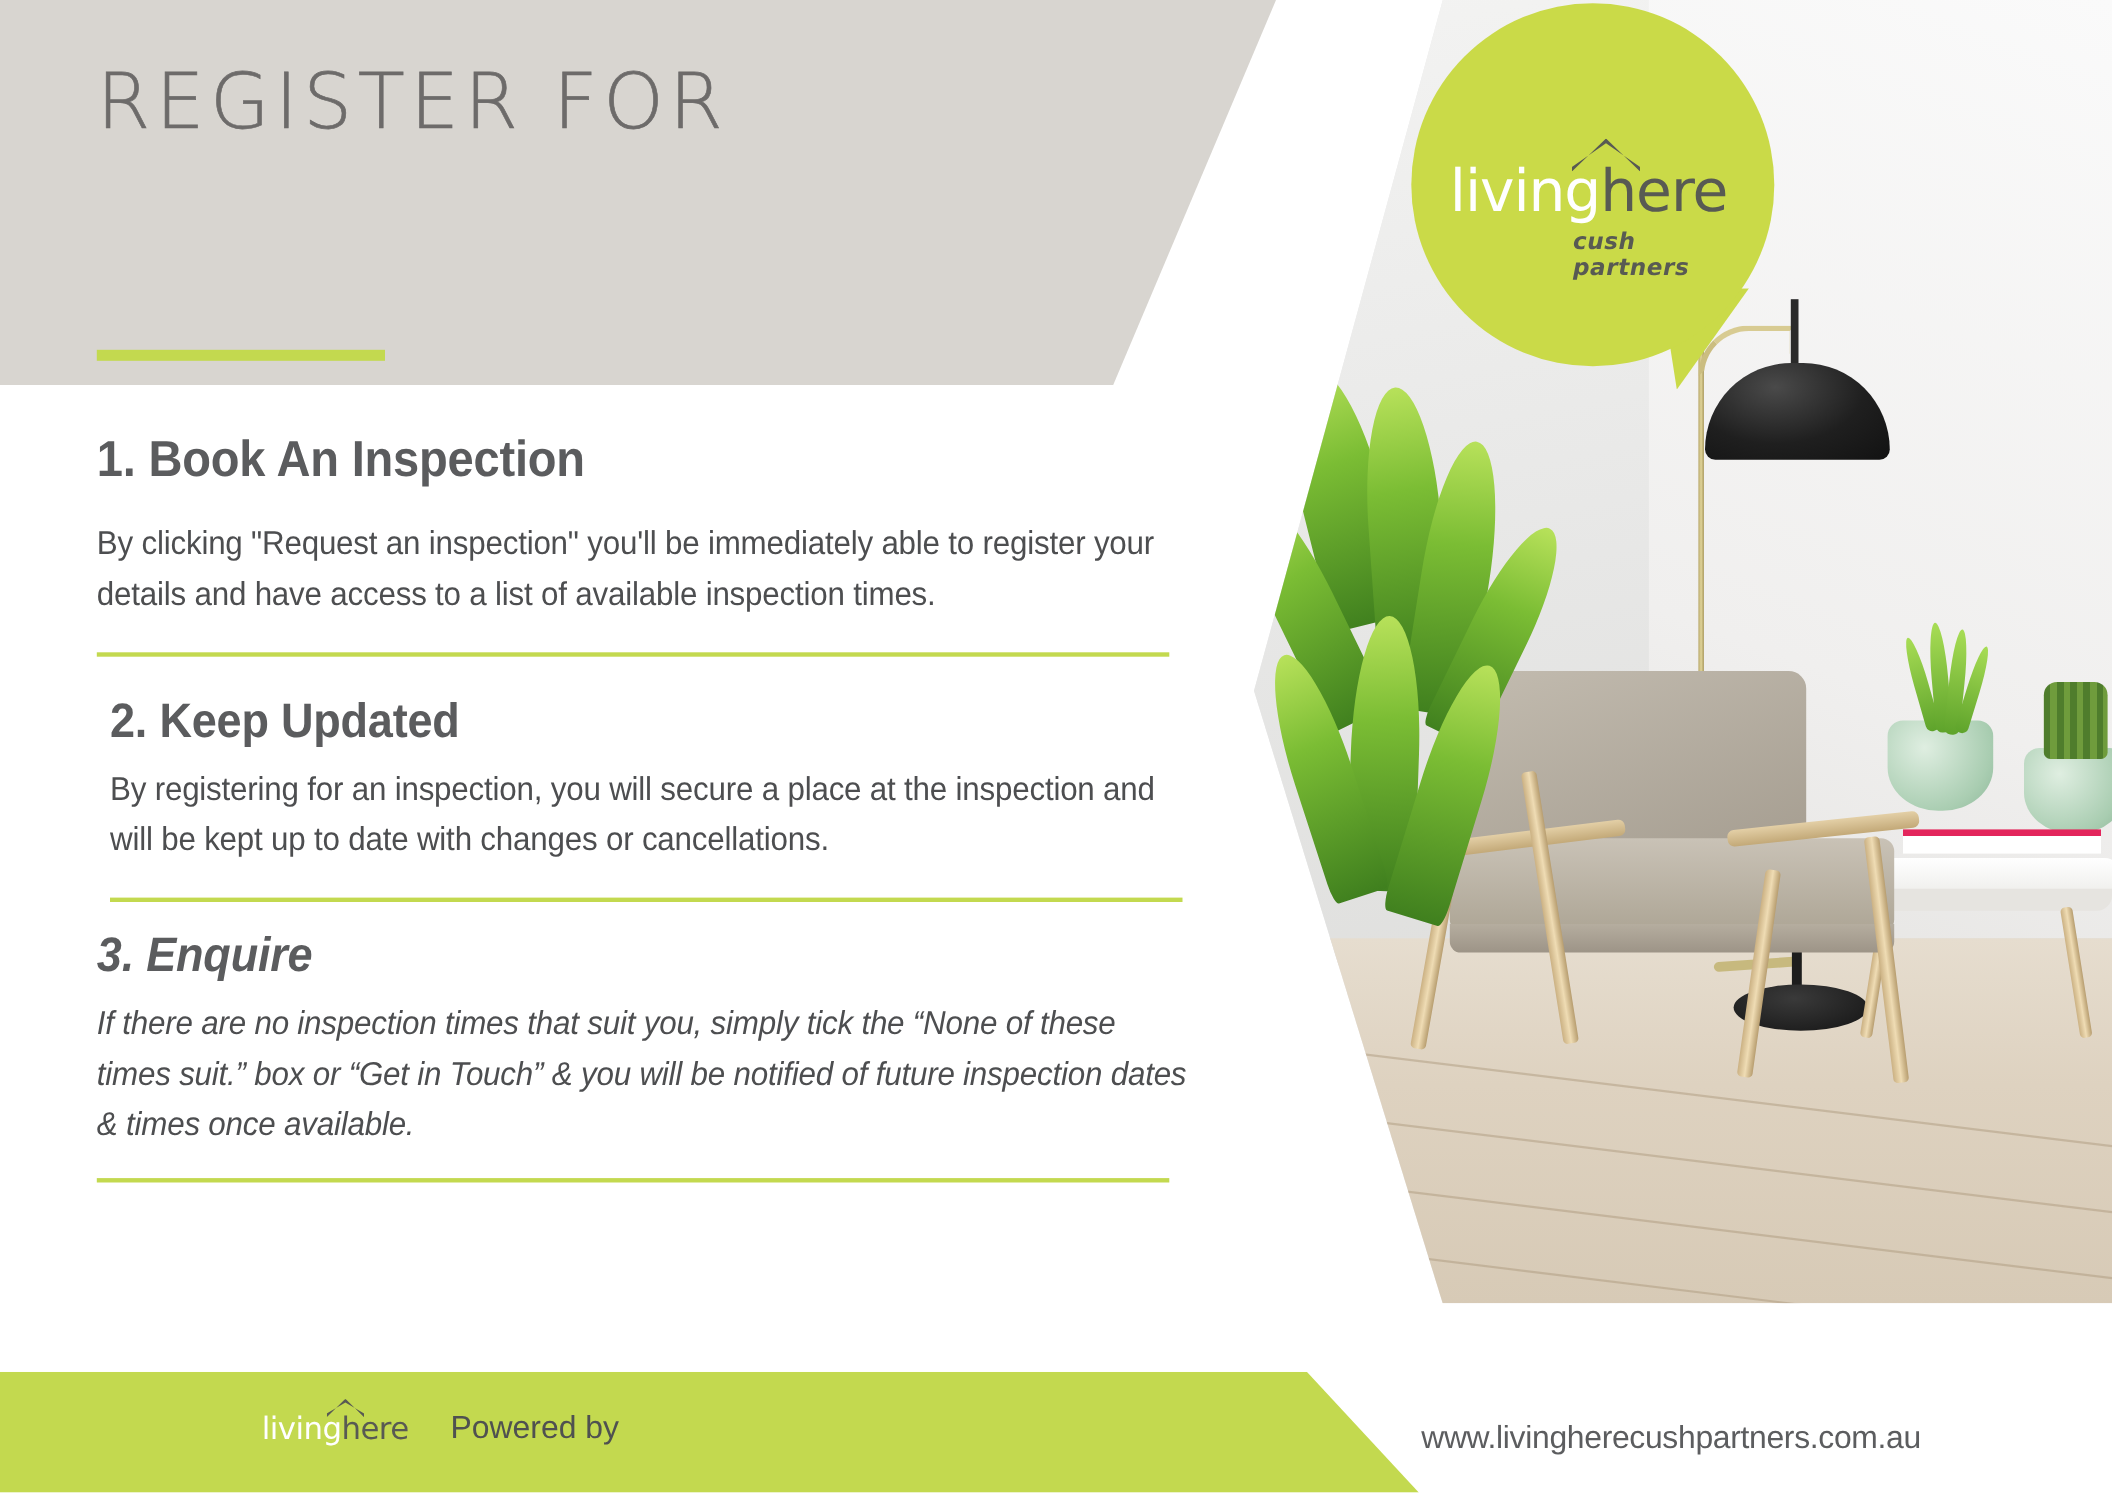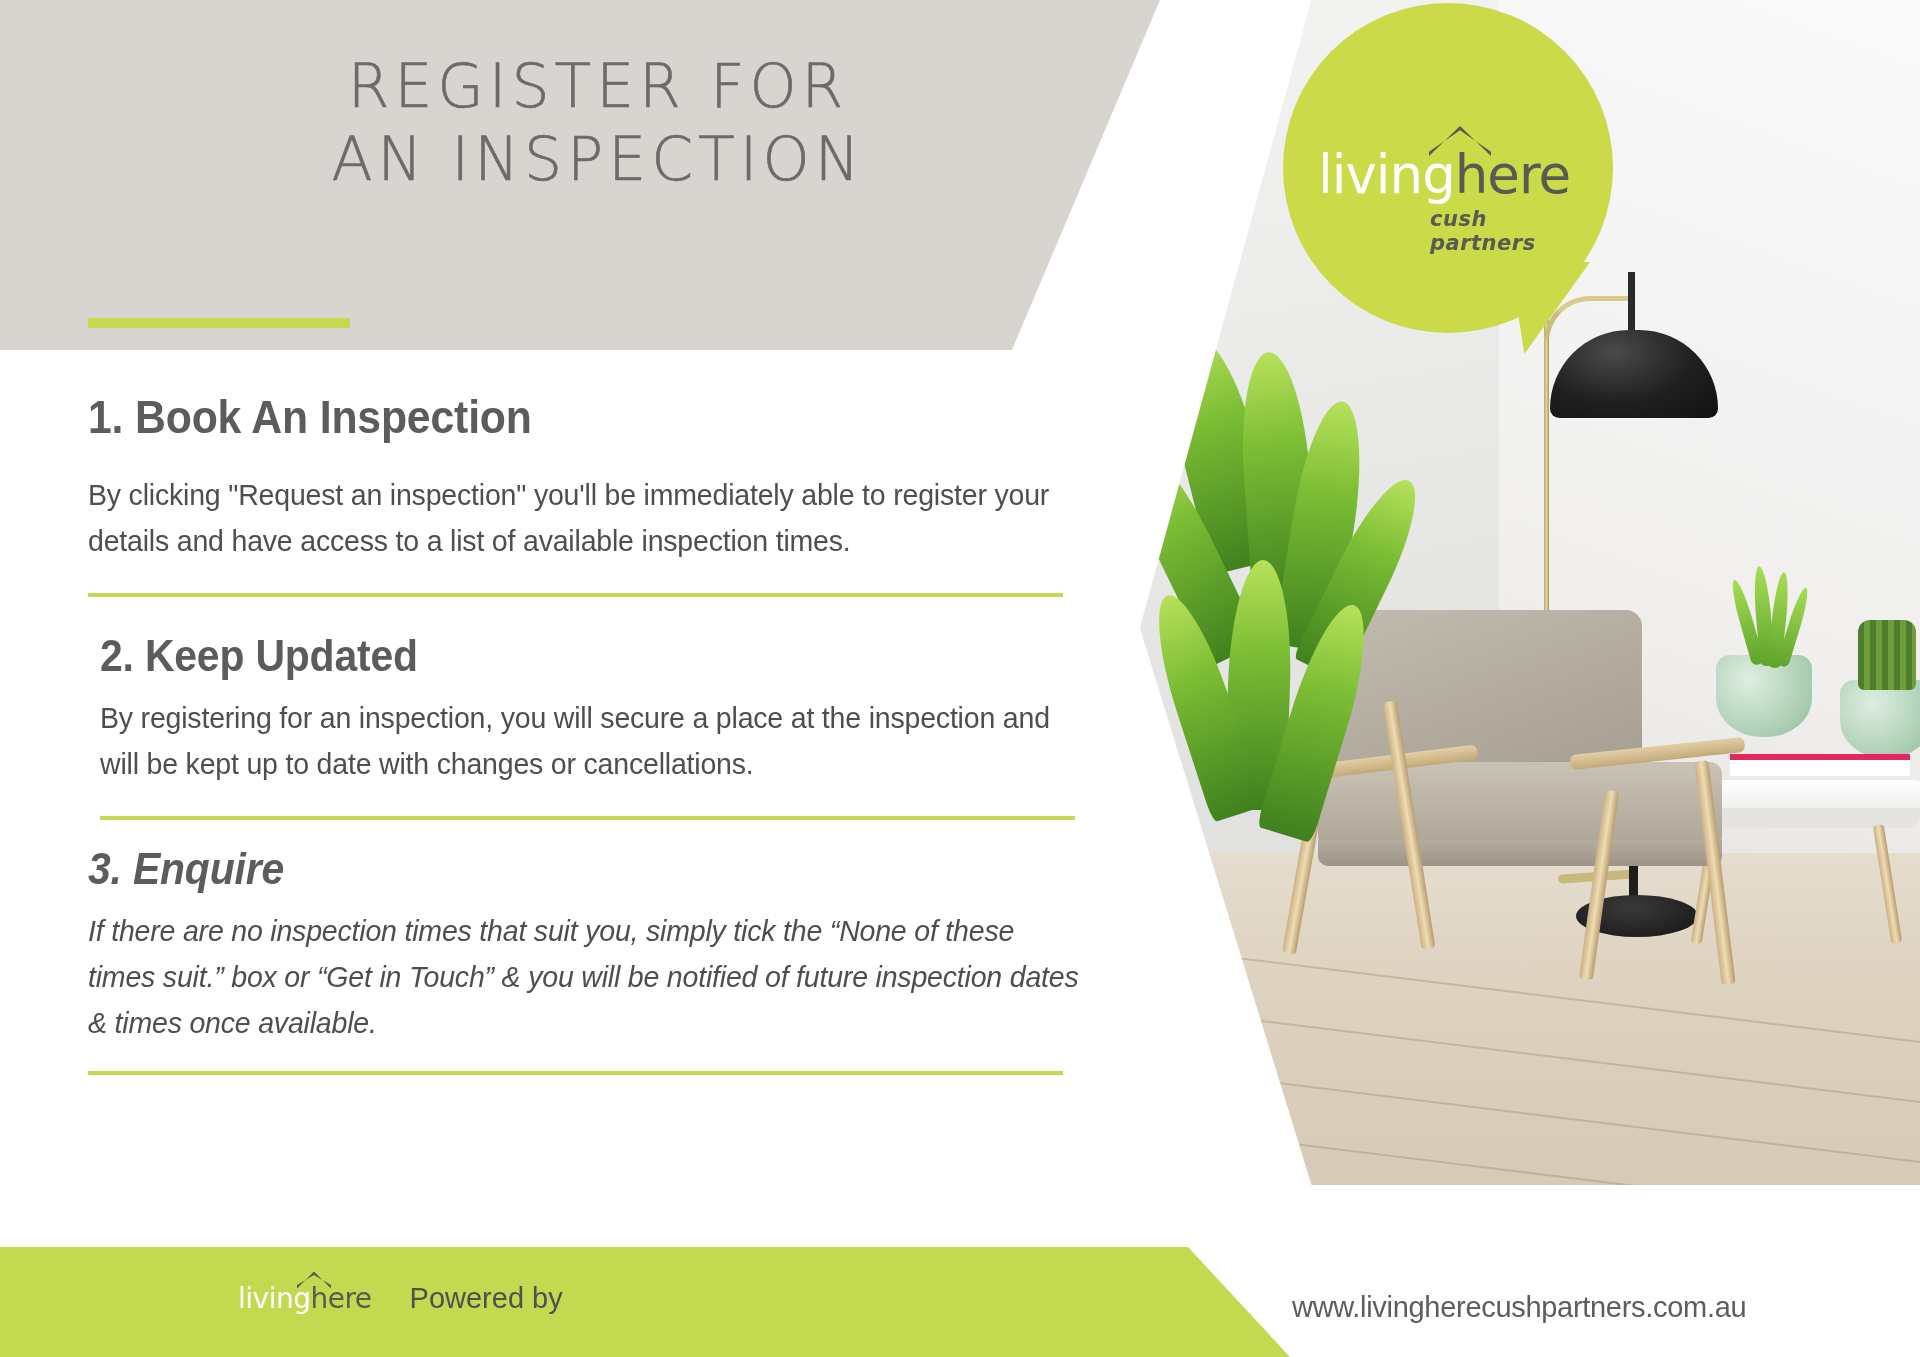--- a/index.html
+++ b/index.html
@@ -82,25 +82,24 @@
     background:linear-gradient(175deg,#b9e25b 0%,#7bbd34 38%,#3f7f1e 100%); }
 
   
   .header{
     position:absolute; left:0; top:0; width:1160px; height:350px;
     background:#d8d5d0;
     clip-path: polygon(0 0, 1160px 0, 1012px 350px, 0 350px);
   }
   .title{
     position:absolute; left:88px; top:50px; width:1020px;
-    font-size:60px; font-weight:300; line-height:1.22;
+    font-size:70px; font-weight:300; line-height:1.22;
     letter-spacing:5px; color:#6d6b6a;
     -webkit-text-stroke:0.6px #6d6b6a;
     font-family:"DejaVu Sans", sans-serif;
-    text-align:center;
   }
   .title .l1{ display:block; }
   .title .l2{ display:block; }
   .title-rule{
     position:absolute; left:88px; top:318px; width:262px; height:10px;
     background:#c3d94f;
   }
 
   
   .logo-badge{
@@ -252,21 +251,20 @@
     <div class="fern-leaf" style="left:196px; top:470px; width:54px;  height:210px; transform:rotate(26deg);"></div>
     <div class="fern-leaf" style="left:88px;  top:560px; width:62px;  height:250px; transform:rotate(2deg);"></div>
     <div class="fern-leaf" style="left:150px; top:600px; width:58px;  height:240px; transform:rotate(17deg);"></div>
     <div class="fern-leaf" style="left:36px;  top:590px; width:54px;  height:230px; transform:rotate(-18deg);"></div>
   </div>
 </div>
 
 <div class="header">
   <div class="title">
     <span class="l1">REGISTER FOR</span>
-    <span class="l2">AN INSPECTION</span>
   </div>
   <div class="title-rule"></div>
 </div>
 
 <div class="logo-tail"></div>
 <div class="logo-badge"></div>
 <div class="logo-inner">
   <div class="logo-word">
     <span class="living">living</span><span class="here">here</span>
     <span class="logo-roof"></span>

